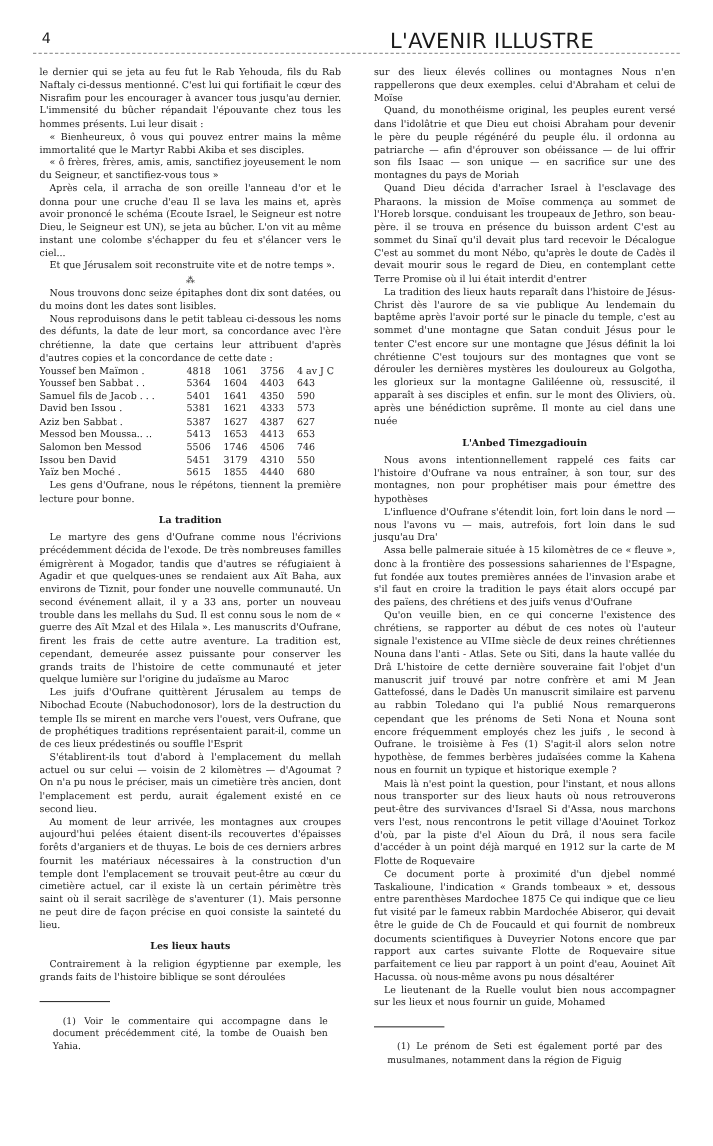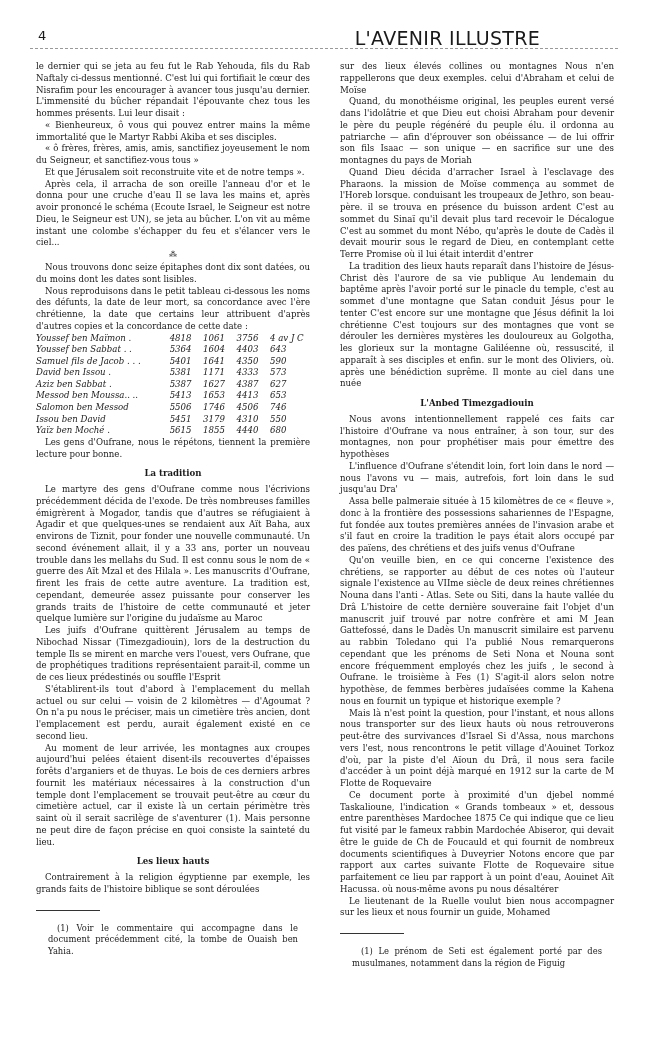--- a/index.html
+++ b/index.html
@@ -9,41 +9,41 @@
   .masthead { position: absolute; left: 0; width: 540px; top: 27px; text-align: right;
               font-family: "DejaVu Sans", sans-serif; font-size: 19px; letter-spacing: 0.3px; }
   .rule { position: absolute; left: 30px; right: 30px; top: 48px; border-top: 1px dashed #999; height: 0; }
   .col { position: absolute; top: 61px; width: 274px; font-size: 8.6px; line-height: 11.75px; text-align: justify; }
   .col.left { left: 36px; }
   .col.right { left: 340px; }
   .col p { margin: 0; text-indent: 9px; }
   .col p.noindent { text-indent: 0; }
   .stars { text-align: center; font-size: 8px; line-height: 6px; margin: 3px 0 4px; }
   .heading { text-align: center; font-weight: bold; font-size: 8.6px; margin: 8px 0 4px; }
-  table.epitaphs { border-collapse: collapse; width: 268px; font-size: 8.6px; line-height: 11.6px; font-style: italic; }
+  table.epitaphs { border-collapse: collapse; width: 268px; font-size: 8.6px; line-height: 11.6px; }
   table.epitaphs td { padding: 0; white-space: nowrap; }
   table.epitaphs td.name { width: 135px; }
   table.epitaphs td.num { text-align: left; width: 34px; }
   .footnote-rule { width: 64px; border-top: 1px solid #333; margin: 14px 0 8px; }
   .footnote { font-size: 8.4px; line-height: 11.5px; text-align: justify; }
   .footnote p { margin: 12px; text-indent: 9px; }
 </style>
 </head>
 <body>
 
 <div class="page-number">4</div>
 <div class="masthead">L'AVENIR ILLUSTRE</div>
 <div class="rule"></div>
 
 <div class="col left">
   <p class="noindent">le dernier qui se jeta au feu fut le Rab Yehouda, fils du Rab Naftaly ci-dessus mentionné. C'est lui qui fortifiait le cœur des Nisrafim pour les encourager à avancer tous jusqu'au dernier. L'immensité du bûcher répandait l'épouvante chez tous les hommes présents. Lui leur disait :</p>
   <p>« Bienheureux, ô vous qui pouvez entrer mains la même immortalité que le Martyr Rabbi Akiba et ses disciples.</p>
   <p>« ô frères, frères, amis, amis, sanctifiez joyeusement le nom du Seigneur, et sanctifiez-vous tous »</p>
+  <p>Après cela, il arracha de son oreille l'anneau d'or et le donna pour une cruche d'eau Il se lava les mains et, après avoir prononcé le schéma (Ecoute Israel, le Seigneur est notre Dieu, le Seigneur est UN), se jeta au bûcher. L'on vit au même instant une colombe s'échapper du feu et s'élancer vers le ciel...</p>
   <p>Et que Jérusalem soit reconstruite vite et de notre temps ».</p>
-  <p>Après cela, il arracha de son oreille l'anneau d'or et le donna pour une cruche d'eau Il se lava les mains et, après avoir prononcé le schéma (Ecoute Israel, le Seigneur est notre Dieu, le Seigneur est UN), se jeta au bûcher. L'on vit au même instant une colombe s'échapper du feu et s'élancer vers le ciel...</p>
   <div class="stars">⁂</div>
   <p>Nous trouvons donc seize épitaphes dont dix sont datées, ou du moins dont les dates sont lisibles.</p>
   <p>Nous reproduisons dans le petit tableau ci-dessous les noms des défunts, la date de leur mort, sa concordance avec l'ère chrétienne, la date que certains leur attribuent d'après d'autres copies et la concordance de cette date :</p>
   <table class="epitaphs">
     <tbody id="epitaph-body">
         <tr>
           <td class="name">Youssef ben Maïmon .</td>
           <td class="num">4818</td>
           <td class="num">1061</td>
           <td class="num">3756</td>
@@ -59,21 +59,21 @@
         <tr>
           <td class="name">Samuel fils de Jacob . . .</td>
           <td class="num">5401</td>
           <td class="num">1641</td>
           <td class="num">4350</td>
           <td class="num">590</td>
         </tr>
         <tr>
           <td class="name">David ben Issou .</td>
           <td class="num">5381</td>
-          <td class="num">1171</td>
+          <td class="num">1621</td>
           <td class="num">4333</td>
           <td class="num">573</td>
         </tr>
         <tr>
           <td class="name">Aziz ben Sabbat .</td>
           <td class="num">5387</td>
           <td class="num">1627</td>
           <td class="num">4387</td>
           <td class="num">627</td>
         </tr>
@@ -103,21 +103,21 @@
           <td class="num">5615</td>
           <td class="num">1855</td>
           <td class="num">4440</td>
           <td class="num">680</td>
         </tr>
       </tbody>
   </table>
   <p>Les gens d'Oufrane, nous le répétons, tiennent la première lecture pour bonne.</p>
   <div class="heading">La tradition</div>
   <p>Le martyre des gens d'Oufrane comme nous l'écrivions précédemment décida de l'exode. De très nombreuses familles émigrèrent à Mogador, tandis que d'autres se réfugiaient à Agadir et que quelques-unes se rendaient aux Aït Baha, aux environs de Tiznit, pour fonder une nouvelle communauté. Un second événement allait, il y a 33 ans, porter un nouveau trouble dans les mellahs du Sud. Il est connu sous le nom de « guerre des Aït Mzal et des Hilala ». Les manuscrits d'Oufrane, firent les frais de cette autre aventure. La tradition est, cependant, demeurée assez puissante pour conserver les grands traits de l'histoire de cette communauté et jeter quelque lumière sur l'origine du judaïsme au Maroc</p>
-  <p>Les juifs d'Oufrane quittèrent Jérusalem au temps de Nibochad Nissar (Timezgadiouin), lors de la destruction du temple Ils se mirent en marche vers l'ouest, vers Oufrane, que de prophétiques traditions représentaient parait-il, comme un de ces lieux prédestinés ou souffle l'Esprit</p>
+  <p>Les juifs d'Oufrane quittèrent Jérusalem au temps de Nibochad Ecoute (Nabuchodonosor), lors de la destruction du temple Ils se mirent en marche vers l'ouest, vers Oufrane, que de prophétiques traditions représentaient parait-il, comme un de ces lieux prédestinés ou souffle l'Esprit</p>
   <p>S'établirent-ils tout d'abord à l'emplacement du mellah actuel ou sur celui — voisin de 2 kilomètres — d'Agoumat ? On n'a pu nous le préciser, mais un cimetière très ancien, dont l'emplacement est perdu, aurait également existé en ce second lieu.</p>
   <p>Au moment de leur arrivée, les montagnes aux croupes aujourd'hui pelées étaient disent-ils recouvertes d'épaisses forêts d'arganiers et de thuyas. Le bois de ces derniers arbres fournit les matériaux nécessaires à la construction d'un temple dont l'emplacement se trouvait peut-être au cœur du cimetière actuel, car il existe là un certain périmètre très saint où il serait sacrilège de s'aventurer (1). Mais personne ne peut dire de façon précise en quoi consiste la sainteté du lieu.</p>
   <div class="heading">Les lieux hauts</div>
   <p>Contrairement à la religion égyptienne par exemple, les grands faits de l'histoire biblique se sont déroulées</p>
   <div class="footnote-rule"></div>
   <div class="footnote">
     <p>(1) Voir le commentaire qui accompagne dans le document précédemment cité, la tombe de Ouaish ben Yahia.</p>
   </div>
 </div>
 

